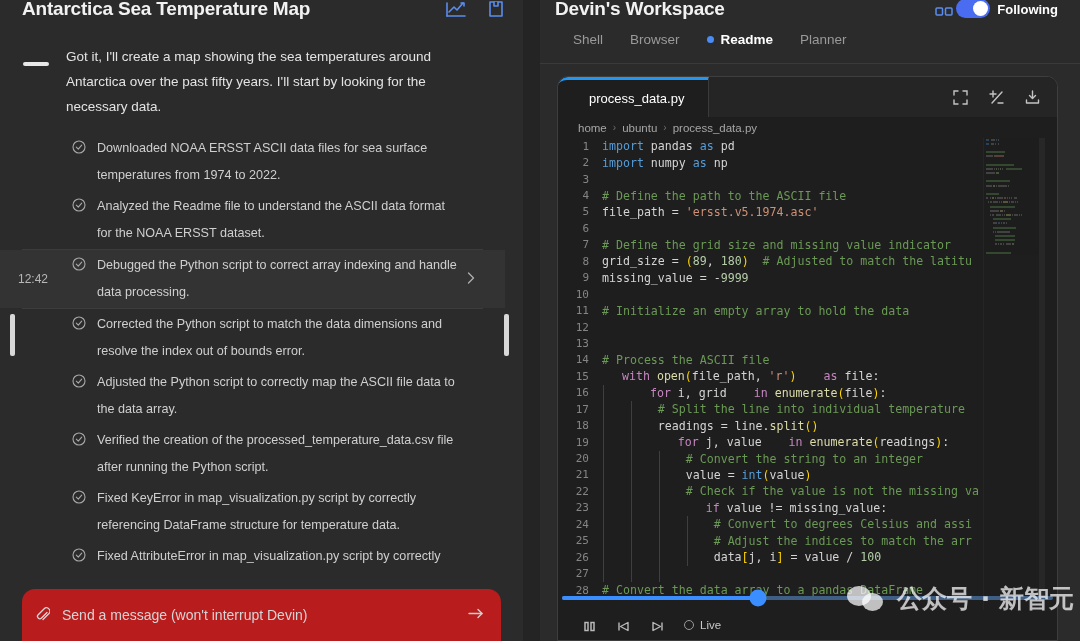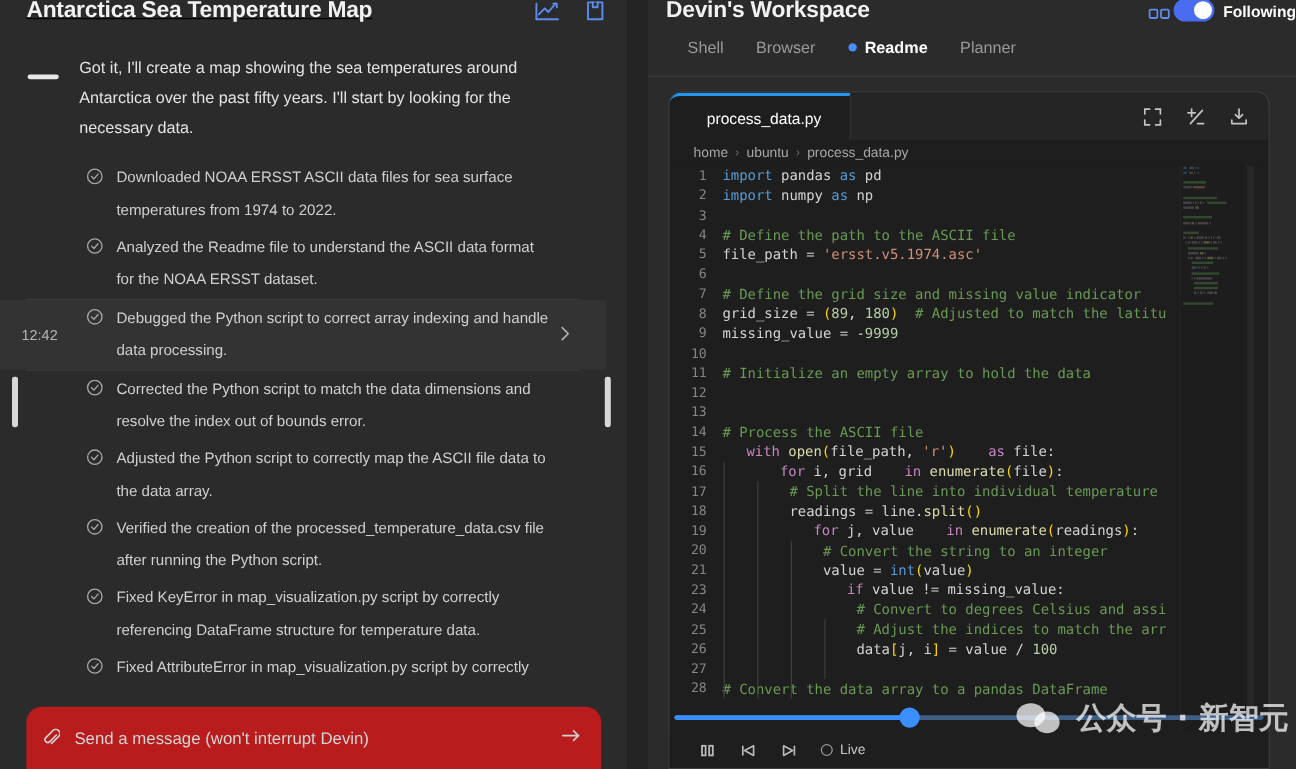--- a/index.html
+++ b/index.html
@@ -17,21 +17,20 @@
     width: 523px; height: 641px;
     background: #2b2b2b;
     display: flex; flex-direction: column;
     overflow: hidden;
   }
   #left-header {
     height: 18px; flex: 0 0 18px;
     display: flex; align-items: center;
     padding: 0 18px 0 22px;
     position: relative;
-    text-decoration: underline;
   }
   #left-title {
     font-size: 19px; font-weight: bold; color: #f2f2f2;
     letter-spacing: -0.2px; line-height: 18px;
     white-space: nowrap;
   }
   #left-header-icons {
     position: absolute; right: 16px; bottom: 0;
     display: flex; gap: 18px; align-items: flex-end;
   }
@@ -137,21 +136,21 @@
   #right-header {
     height: 18px; flex: 0 0 18px;
     display: flex; align-items: flex-end;
     padding: 0 14px 0 15px; position: relative;
   }
   #right-title {
     font-size: 19px; font-weight: bold; color: #f2f2f2;
     letter-spacing: -0.2px; line-height: 18px;
   }
   #right-header-right {
-    position: absolute; right: 0; bottom: 0;
+    position: absolute; right: 22px; bottom: 0;
     display: flex; align-items: flex-end; gap: 2px;
   }
   #split-icon { width: 20px; height: 14px; display: block; }
   #follow-group { display: flex; align-items: flex-end; gap: 7px; }
   #follow-toggle {
     width: 34px; height: 19px; border-radius: 10px;
     background: #4a6cf0; position: relative;
   }
   #follow-toggle::after {
     content: ""; position: absolute; right: 2px; top: 2px;
@@ -534,20 +533,21 @@
               <div class="code-line"><span class="ln">12</span></div>
               <div class="code-line"><span class="ln">13</span><span class="code-txt"></span></div>
               <div class="code-line"><span class="ln">14</span><span class="code-txt"><span class="cm"># Process the ASCII file</span></span></div>
               <div class="code-line"><span class="ln">15</span><span class="code-txt"><span class="kw2">with</span><span> </span><span class="fn">open</span><span class="br">(</span><span>file_path, </span><span class="st">'r'</span><span class="br">)</span><span> </span><span class="kw2">as</span><span> file:</span></span></div>
               <div class="code-line"><span class="ln">16</span><span class="code-txt"><span>    </span><span class="kw2">for</span><span> i, grid </span><span class="kw2">in</span><span> </span><span class="fn">enumerate</span><span class="br">(</span><span>file</span><span class="br">)</span><span>:</span></span></div>
               <div class="code-line"><span class="ln">17</span><span class="code-txt"><span class="cm">        # Split the line into individual temperature</span></span></div>
               <div class="code-line"><span class="ln">18</span><span class="code-txt"><span>        readings = line.</span><span class="fn">split</span><span class="br">()</span></span></div>
               <div class="code-line"><span class="ln">19</span><span class="code-txt"><span>        </span><span class="kw2">for</span><span> j, value </span><span class="kw2">in</span><span> </span><span class="fn">enumerate</span><span class="br">(</span><span>readings</span><span class="br">)</span><span>:</span></span></div>
               <div class="code-line"><span class="ln">20</span><span class="code-txt"><span class="cm">            # Convert the string to an integer</span></span></div>
               <div class="code-line"><span class="ln">21</span><span class="code-txt"><span>            value = </span><span class="k">int</span><span class="br">(</span><span>value</span><span class="br">)</span></span></div>
+              <div class="code-line"><span class="ln">22</span><span class="code-txt"><span class="cm">            # Check if the value is not the missing va</span></span></div>
               <div class="code-line"><span class="ln">23</span><span class="code-txt"><span>            </span><span class="kw2">if</span><span> value != missing_value:</span></span></div>
               <div class="code-line"><span class="ln">24</span><span class="code-txt"><span class="cm">                # Convert to degrees Celsius and assi</span></span></div>
               <div class="code-line"><span class="ln">25</span><span class="code-txt"><span class="cm">                # Adjust the indices to match the arr</span></span></div>
               <div class="code-line"><span class="ln">26</span><span class="code-txt"><span>                data</span><span class="br">[</span><span>j, i</span><span class="br">]</span><span> = value / </span><span class="nm">100</span></span></div>
               <div class="code-line"><span class="ln">27</span><span class="code-txt"></span></div>
               <div class="code-line"><span class="ln">28</span><span class="code-txt"><span class="cm"># Convert the data array to a pandas DataFrame</span></span></div>
             </div>
           <div style="position: absolute; pointer-events: none; border-left: 1px solid rgb(63, 63, 63); left: 45px; top: 246.75px; height: 197.4px;"></div>
             <div style="position: absolute; pointer-events: none; border-left: 1px solid rgb(63, 63, 63); left: 72.88px; top: 263.2px; height: 180.95px;"></div>
             <div style="position: absolute; pointer-events: none; border-left: 1px solid rgb(63, 63, 63); left: 100.76px; top: 312.55px; height: 131.6px;"></div>

